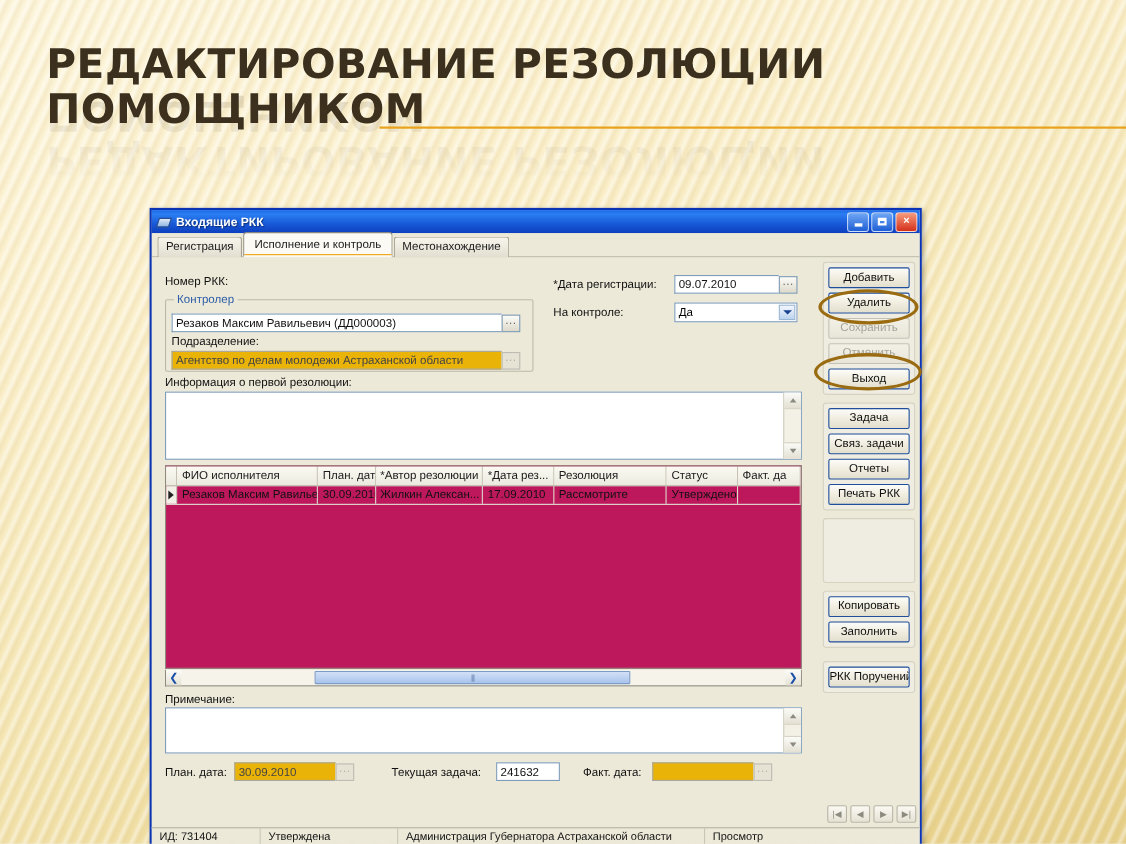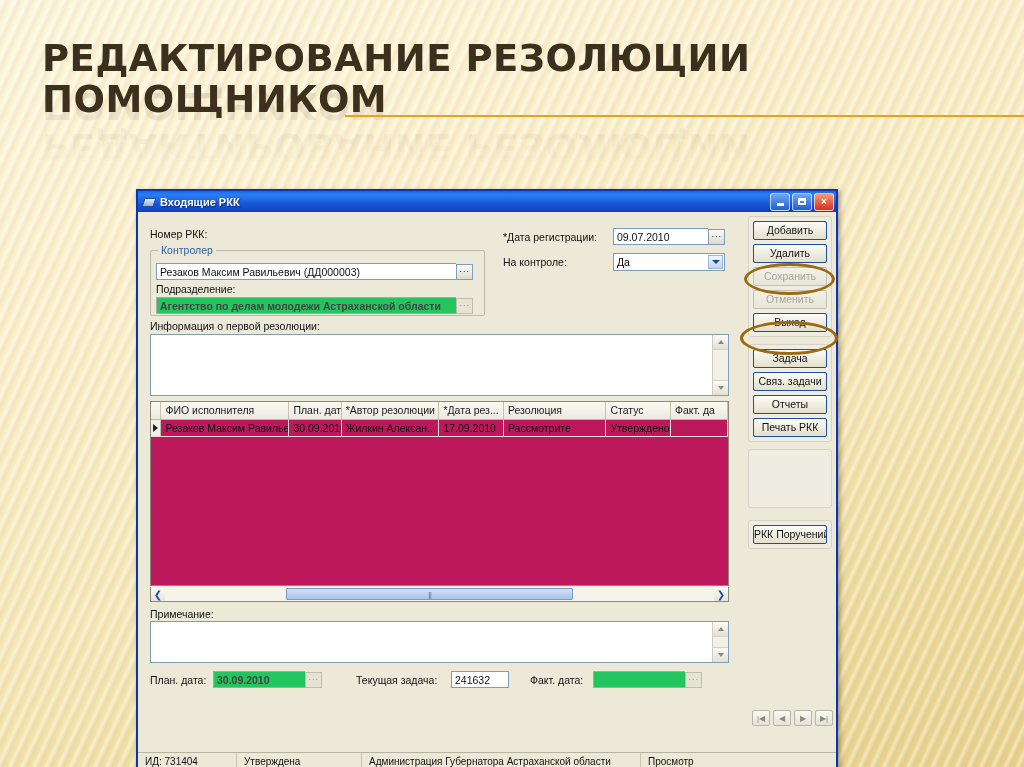--- a/index.html
+++ b/index.html
@@ -152,21 +152,21 @@
   }
 
   .lbl { font-size: 10.5px; color: #111; white-space: nowrap; }
   .fld {
     background: #fff; border: 1px solid #7f9db9;
     font-size: 10.5px; color: #111;
     padding: 1px 3px; box-sizing: border-box;
     height: 17px; line-height: 14px;
     white-space: nowrap; overflow: hidden;
   }
-  .fld.disabled { background: #22c55e; color: #444; border-color: #a9a9a0; font-weight: bold; }
+  .fld.disabled { background: #eab308; color: #444; border-color: #a9a9a0; }
 
   .ellipsis-btn {
     width: 17px; height: 16px; box-sizing: border-box;
     border: 1px solid #7f9db9;
     background: linear-gradient(to bottom,#fbfbf8,#dedacb);
     font-size: 9px; color: #222; line-height: 9px;
     display: flex; align-items: center; justify-content: center;
     cursor: pointer;
     letter-spacing: 0.5px;
   }
@@ -402,20 +402,25 @@
       <div class="win-btn">
           <span class="glyph-min"></span>
         </div>
       <div class="win-btn">
           <span class="glyph-max"></span>
         </div>
       <div class="win-btn close">×</div>
     </div>
   </div>
 
+  <div id="tabstrip">
+    <div class="tab">Регистрация</div>
+    <div class="tab active">Исполнение и контроль</div>
+    <div class="tab">Местонахождение</div>
+  </div>
 
   <div id="client">
 
     <div id="form-panel">
 
       <div id="row-num">
         <span class="lbl">Номер РКК:</span>
       </div>
 
       <div id="row-regdate">
@@ -524,20 +529,24 @@
 
       <div class="btn-group">
         <div class="sbtn">Задача</div>
         <div class="sbtn">Связ. задачи</div>
         <div class="sbtn">Отчеты</div>
         <div class="sbtn">Печать РКК</div>
       </div>
 
       <div class="btn-group" id="spacer-group"></div>
 
+      <div class="btn-group">
+        <div class="sbtn">Копировать</div>
+        <div class="sbtn">Заполнить</div>
+      </div>
 
       <div class="btn-group" style="margin-top:12px">
         <div class="sbtn">РКК Поручений</div>
       </div>
 
       <div id="navbar">
         <div class="navbtn">|◀</div>
         <div class="navbtn">◀</div>
         <div class="navbtn">▶</div>
         <div class="navbtn">▶|</div>

